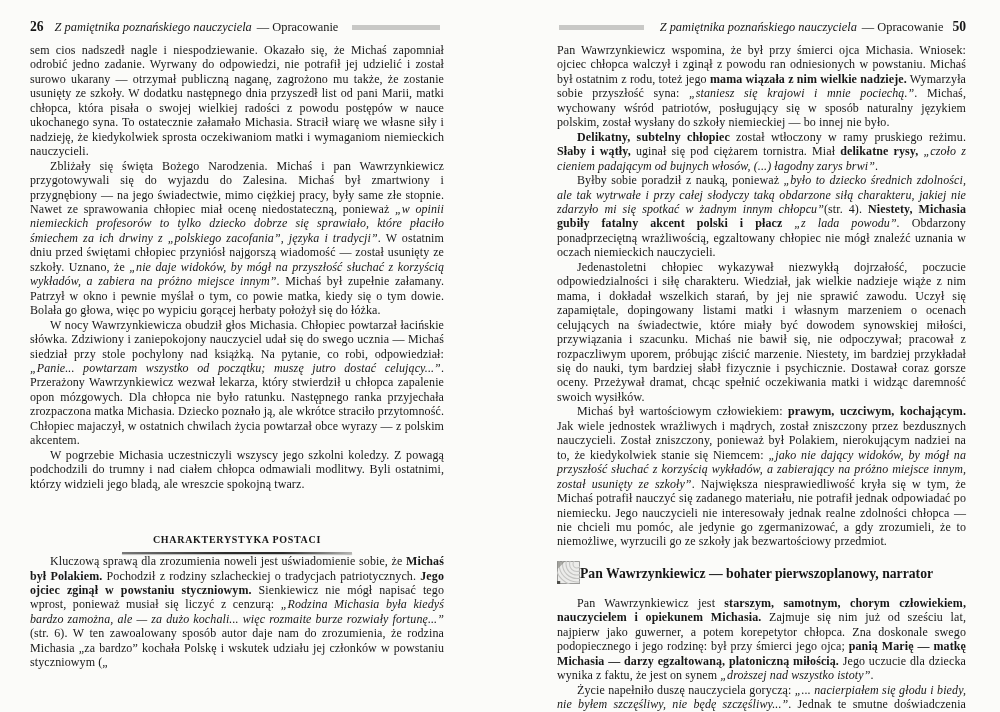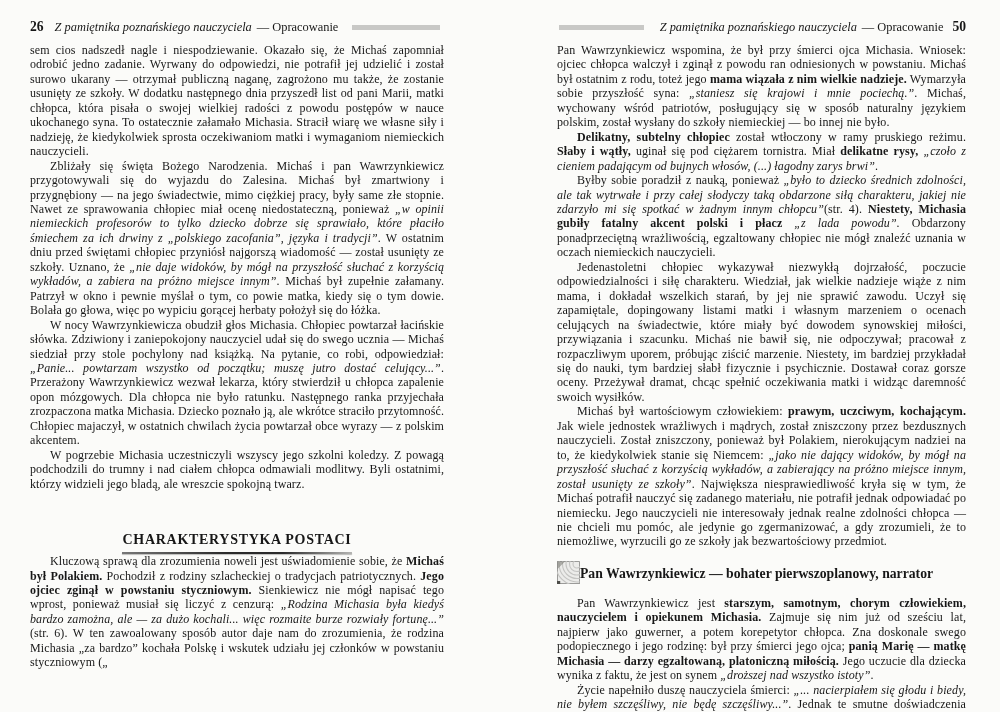--- a/index.html
+++ b/index.html
@@ -39,21 +39,21 @@
   }
   .page-body p.indent{text-indent:20px;}
   .r-n{}
   .r-b{font-weight:bold;margin-top:31px;}
   .r-i{font-style:italic;}
   .r-bi{font-weight:normal;font-style:italic;}
 
   
   .section-wrap{margin-top:41px;text-align:center;}
   .section-text{
-    font-weight:bold;font-size:14px;letter-spacing:0.7px;line-height:16px;
+    font-weight:bold;font-size:10px;letter-spacing:0.7px;line-height:16px;
   }
   .section-rule{
     width:230px;height:2px;margin:4px auto 0;
     background:linear-gradient(to right,#777,#2a2a2a 45%,#2a2a2a 70%,#b5b5b3);
     box-shadow:0 1px 1px rgba(0,0,0,0.25);
   }
 
   
   .subhead{display:flex;align-items:flex-end;gap:0;margin-top:25px;}
   .page-right .subhead{margin-top:12px;}
@@ -110,17 +110,17 @@
                 <circle cx="20" cy="3" r="18"></circle>
                 <circle cx="20" cy="3" r="21.5"></circle>
               </g>
               <path d="M0.5 0.5 L8 0.5 L0.5 8 Z" fill="#76766f" opacity="0.55"></path>
               <rect x="0" y="20" width="3.2" height="3" fill="#4c4c48"></rect>
             </svg>
           </span>
           <span class="subhead-text">Pan Wawrzynkiewicz — bohater pierwszoplanowy, narrator</span>
         </div>
         <p class="body-par indent"><span class="r-n">Pan Wawrzynkiewicz jest </span><span class="r-b">starszym, samotnym, chorym człowiekiem, nauczycielem i opiekunem Michasia.</span><span class="r-n"> Zajmuje się nim już od sześciu lat, najpierw jako guwerner, a potem korepetytor chłopca. Zna doskonale swego podopiecznego i jego rodzinę: był przy śmierci jego ojca; </span><span class="r-b">panią Marię — matkę Michasia — darzy egzaltowaną, platoniczną miłością.</span><span class="r-n"> Jego uczucie dla dziecka wynika z faktu, że jest on synem </span><span class="r-i">„droższej nad wszystko istoty”</span><span class="r-n">.</span></p>
-        <p class="body-par indent"><span class="r-n">Życie napełniło duszę nauczyciela śmierci: </span><span class="r-i">„... nacierpiałem się głodu i biedy, nie byłem szczęśliwy, nie będę szczęśliwy...”</span><span class="r-n">. Jednak te smutne doświadczenia pozwalają</span></p>
+        <p class="body-par indent"><span class="r-n">Życie napełniło duszę nauczyciela goryczą: </span><span class="r-i">„... nacierpiałem się głodu i biedy, nie byłem szczęśliwy, nie będę szczęśliwy...”</span><span class="r-n">. Jednak te smutne doświadczenia pozwalają</span></p>
       </div>
   </div>
 
 </div>
 
 </body></html>

